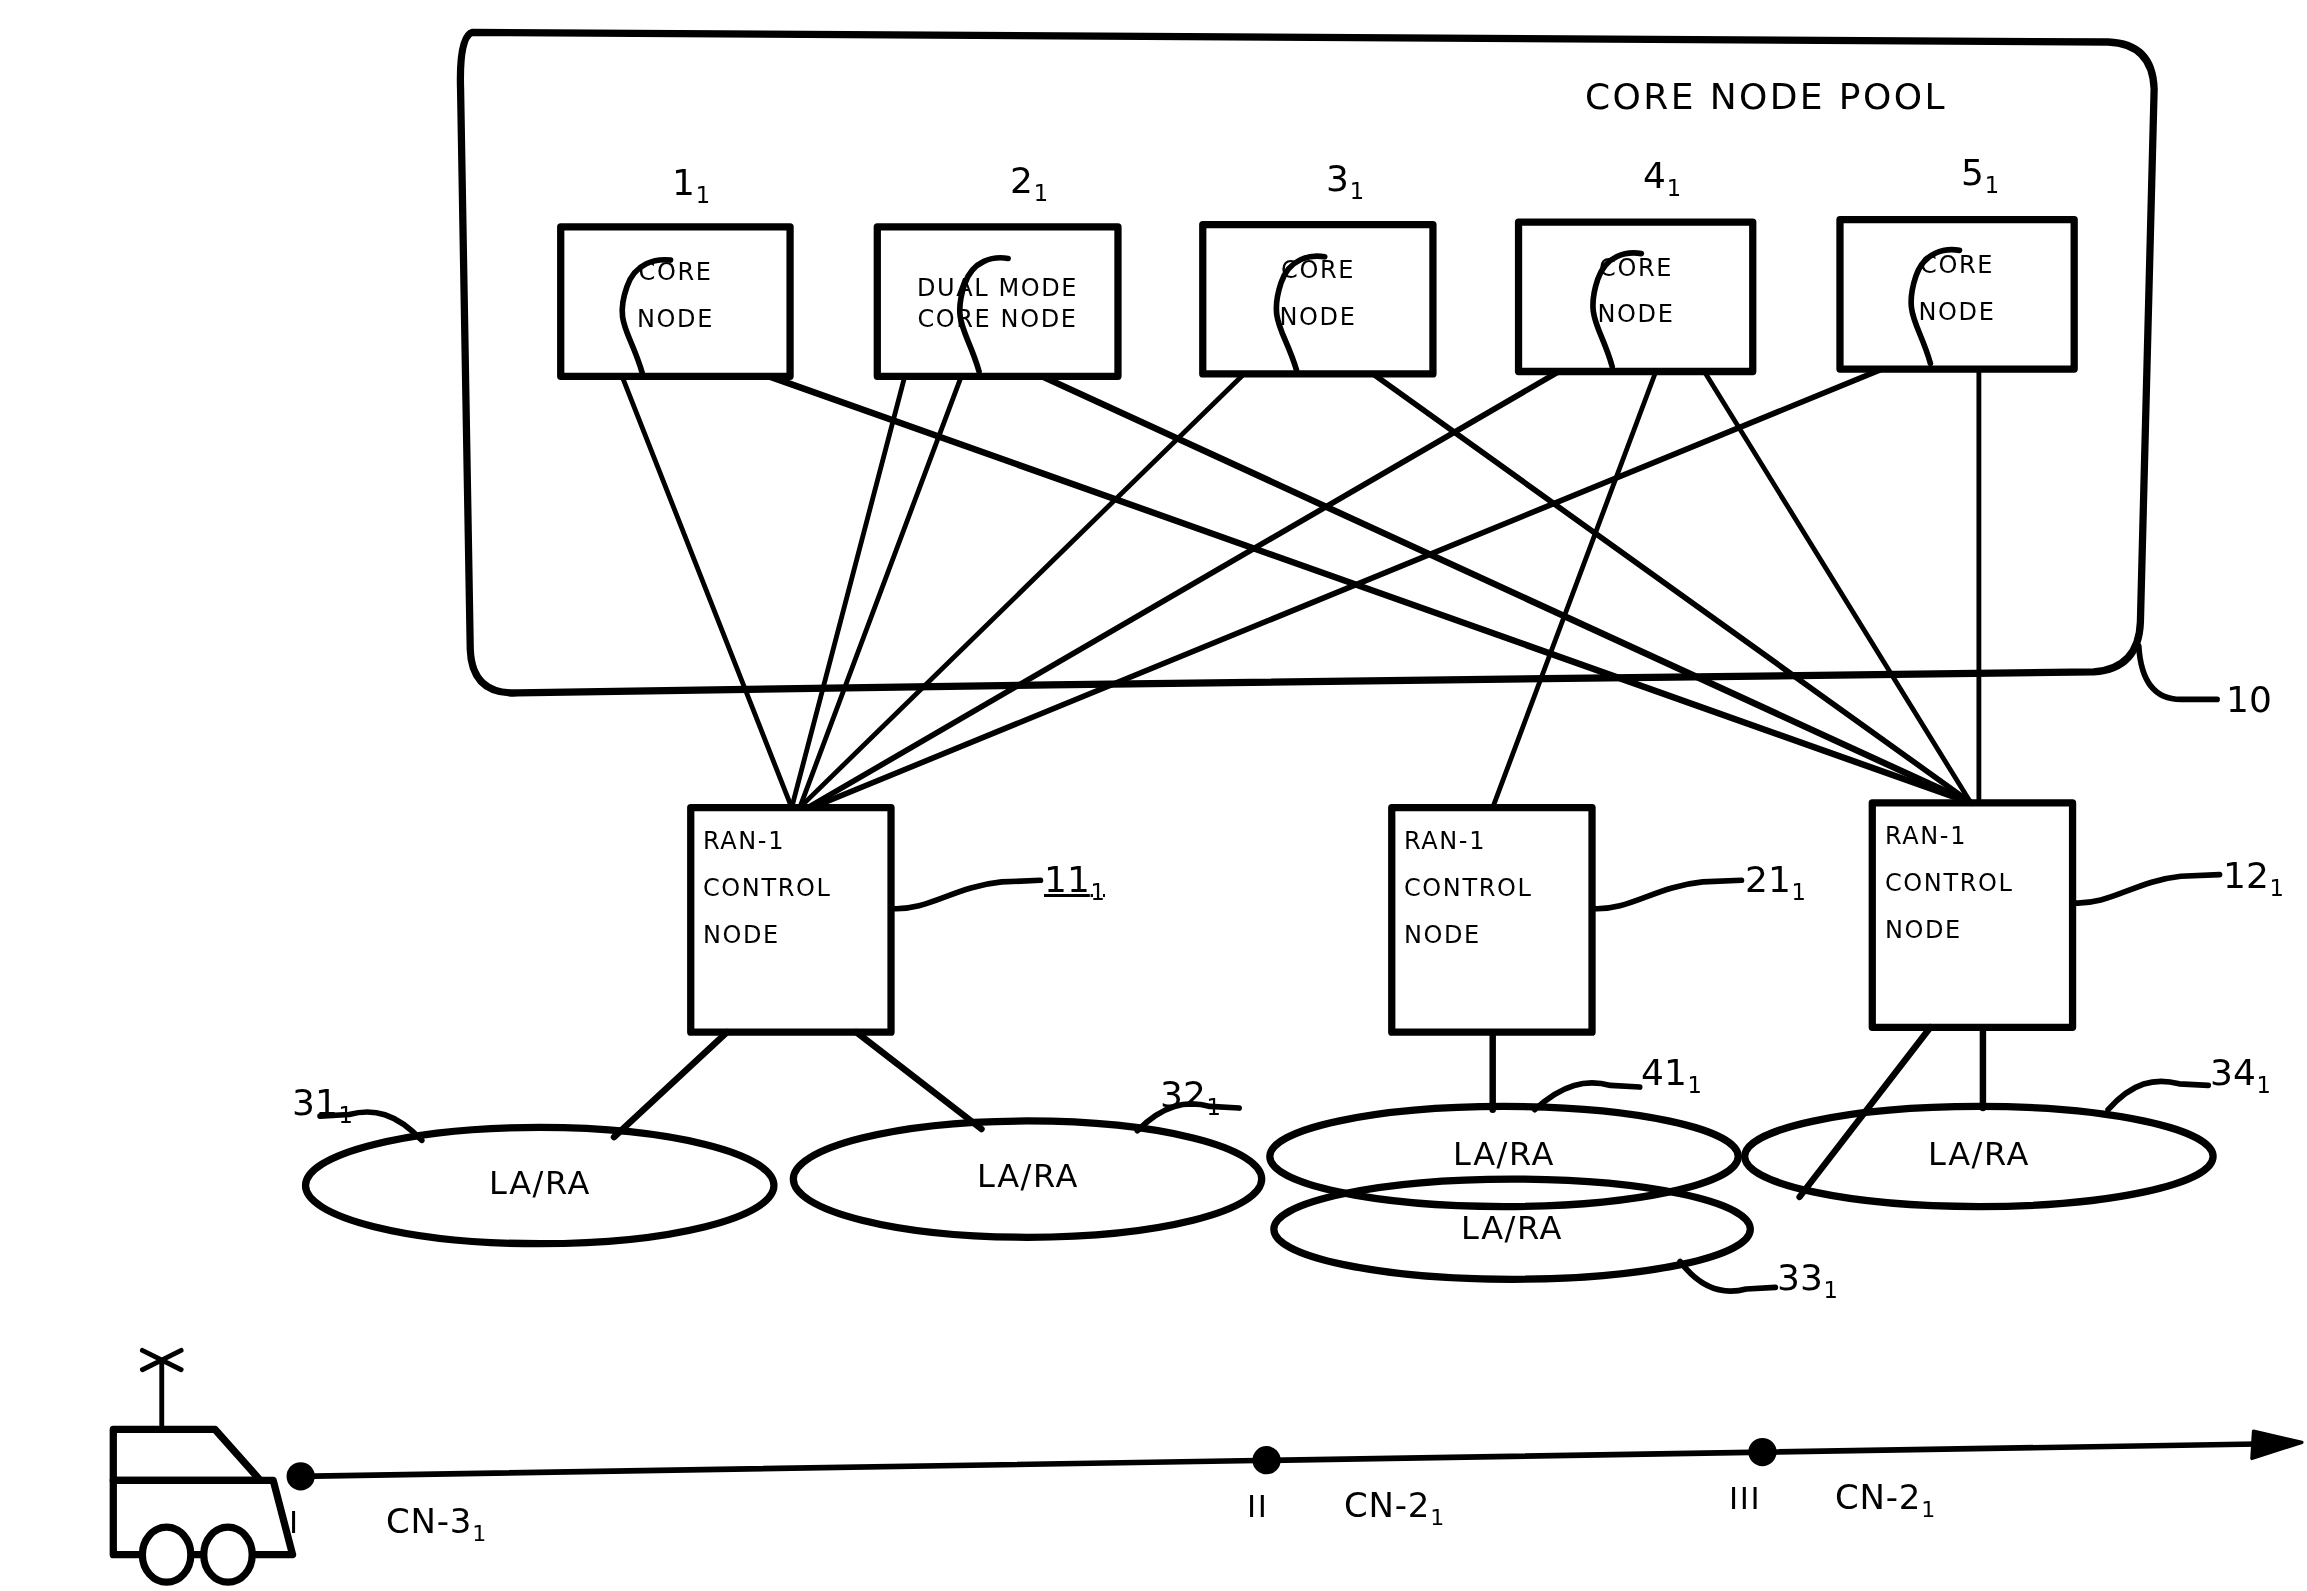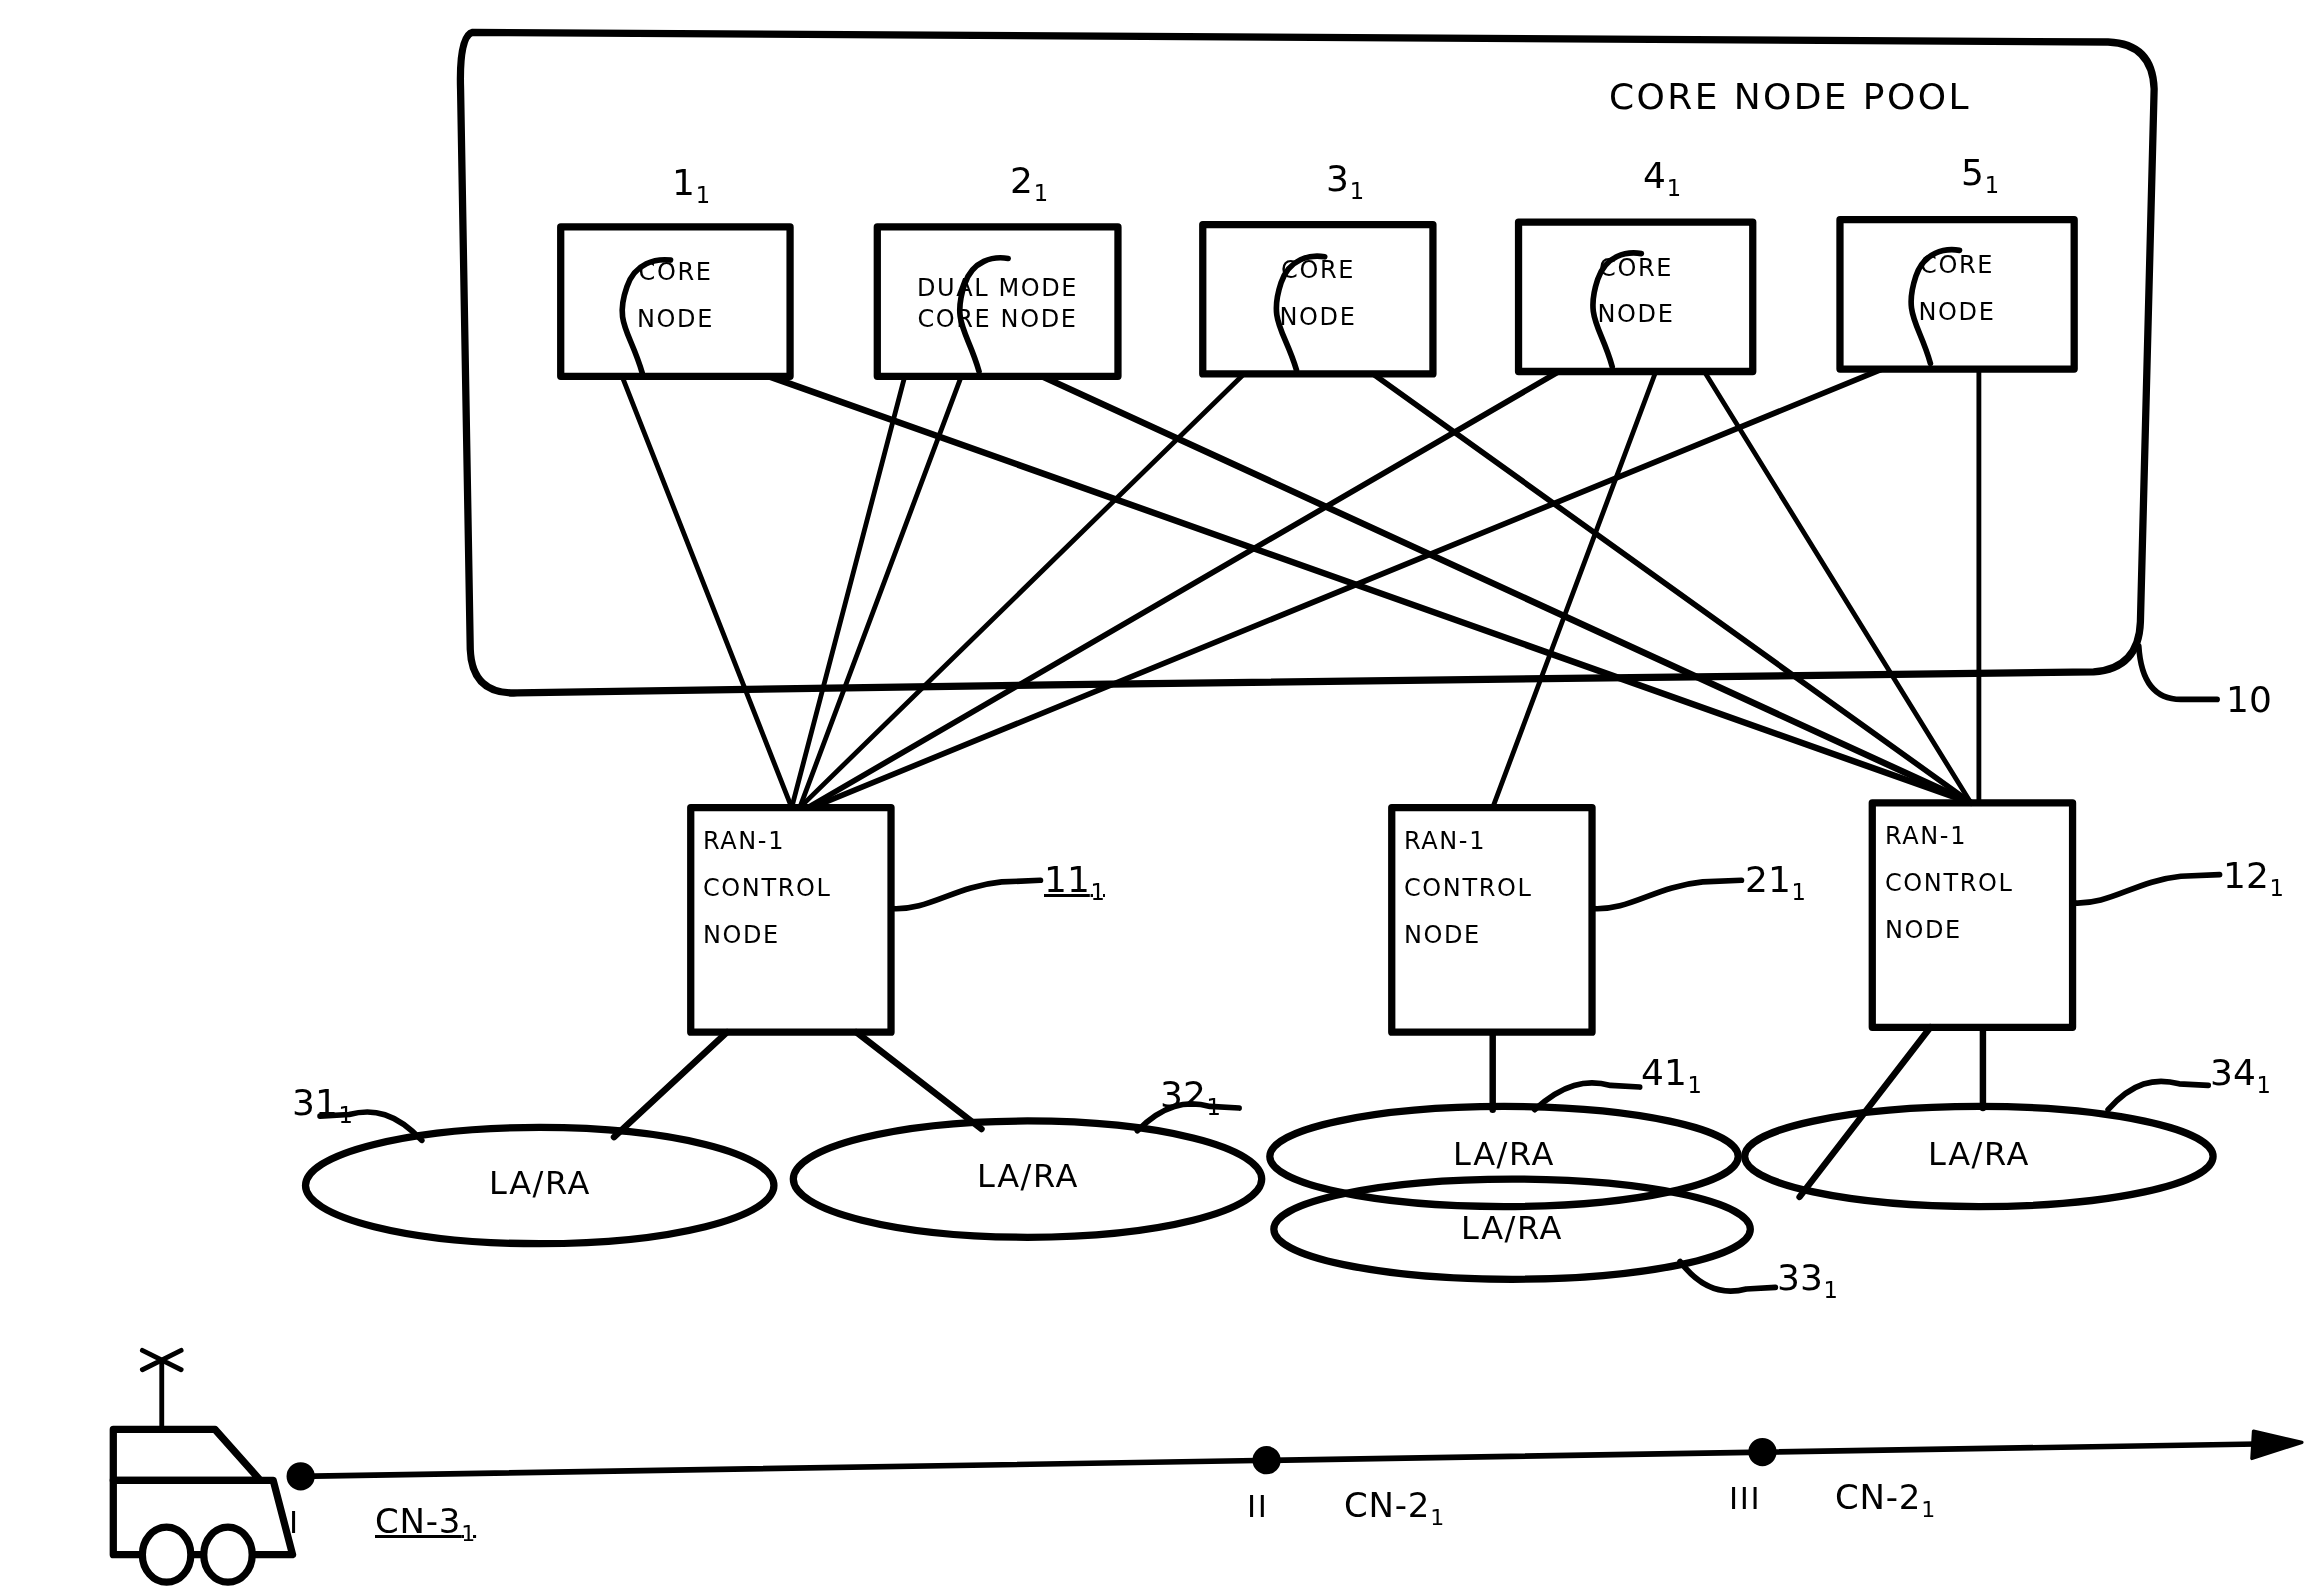--- a/index.html
+++ b/index.html
@@ -149,21 +149,21 @@
       <path d="M 200 1770 L 200 1686" stroke-width="6"></path>
       <path d="M 176 1696 L 224 1672 M 176 1672 L 224 1696" stroke-width="6"></path>
       <path d="M 140 1770 L 266 1770 L 322 1833 L 140 1833 Z" stroke-width="9" fill="#ffffff"></path>
       <path d="M 140 1833 L 338 1833 L 362 1925 L 140 1925 Z" stroke-width="9" fill="#ffffff"></path>
       <ellipse cx="206" cy="1925" rx="30" ry="34" stroke-width="9" fill="#ffffff"></ellipse>
       <ellipse cx="282" cy="1925" rx="30" ry="34" stroke-width="9" fill="#ffffff"></ellipse>
 
     </g>
   </svg>
 
-  <div class="lbl pool-title" style="left:1585px; top:76px;margin-left:24px;">CORE NODE POOL</div>
+  <div class="lbl pool-title" style="left:1585px; top:76px;">CORE NODE POOL</div>
 
   <div class="lbl ref" style="left:2226px; top:679px;">10</div>
 
   <div class="lbl node-text" style="left:561px; top:258px; width:229px;">CORE</div>
   <div class="lbl node-text" style="left:561px; top:305px; width:229px;">NODE</div>
   <div class="lbl ref" style="left:672px; top:162px;"><span>1</span><sub>1</sub></div>
 
   <div class="lbl node-text" style="left:877px; top:274px; width:241px;">DUAL MODE</div>
   <div class="lbl node-text" style="left:877px; top:305px; width:241px;">CORE NODE</div>
   <div class="lbl ref" style="left:1010px; top:160px;"><span>2</span><sub>1</sub></div>
@@ -204,21 +204,21 @@
   <div class="lbl larra" style="left:1423px; top:1136px; width:162px; text-align:center;">LA/RA</div>
   <div class="lbl ref" style="left:1641px; top:1052px;"><span>41</span><sub>1</sub></div>
 
   <div class="lbl larra" style="left:1431px; top:1210px; width:162px; text-align:center;">LA/RA</div>
   <div class="lbl ref" style="left:1777px; top:1257px;"><span>33</span><sub>1</sub></div>
 
   <div class="lbl larra" style="left:1898px; top:1136px; width:162px; text-align:center;">LA/RA</div>
   <div class="lbl ref" style="left:2210px; top:1052px;"><span>34</span><sub>1</sub></div>
 
   <div class="lbl tl-roman" style="left:289px; top:1504px;">I</div>
-  <div class="lbl tl-cn" style="left:375px; top:1501px;text-decoration:underline;"><span>CN-3</span><sub>1</sub></div>
+  <div class="lbl tl-cn" style="left:386px; top:1501px;"><span>CN-3</span><sub>1</sub></div>
 
   <div class="lbl tl-roman" style="left:1247px; top:1488px;">II</div>
   <div class="lbl tl-cn" style="left:1344px; top:1485px;"><span>CN-2</span><sub>1</sub></div>
 
   <div class="lbl tl-roman" style="left:1729px; top:1480px;">III</div>
   <div class="lbl tl-cn" style="left:1835px; top:1477px;"><span>CN-2</span><sub>1</sub></div>
 
 </div>
 
 

